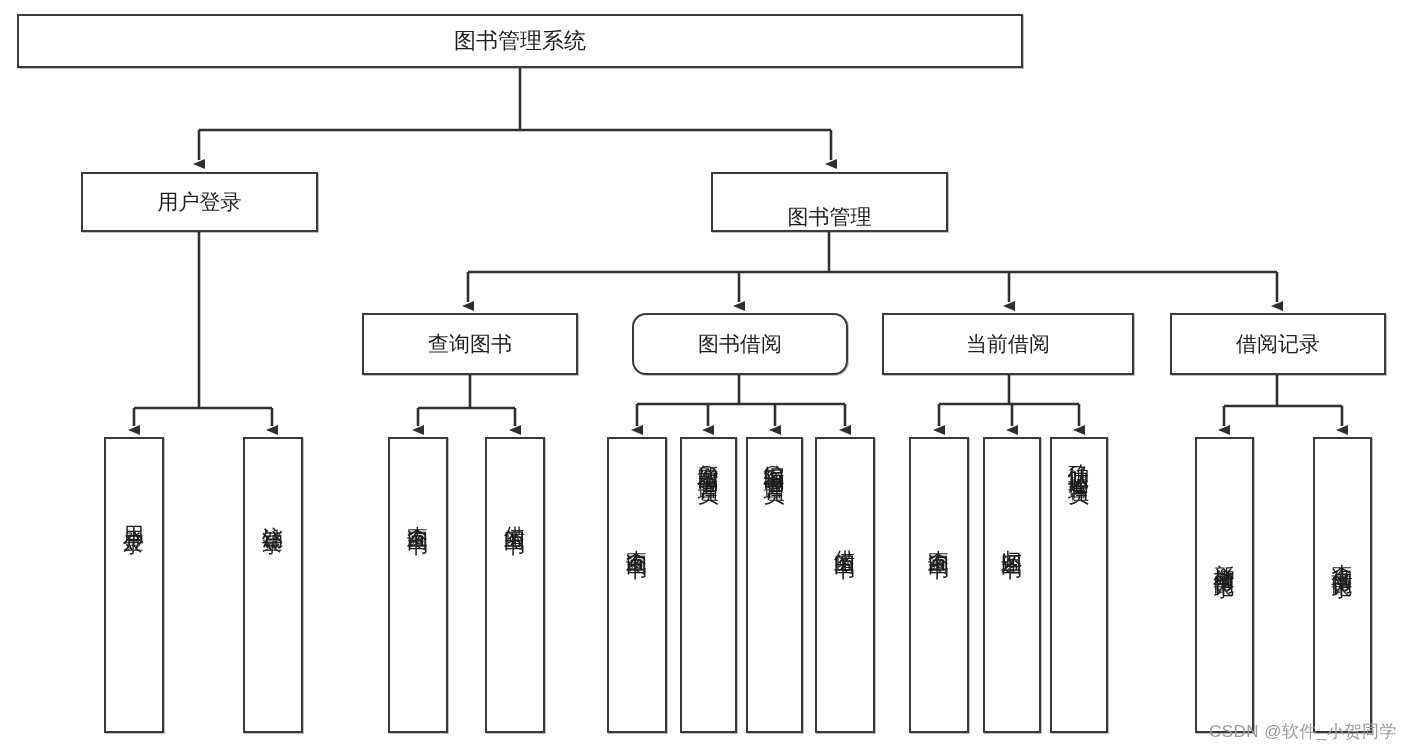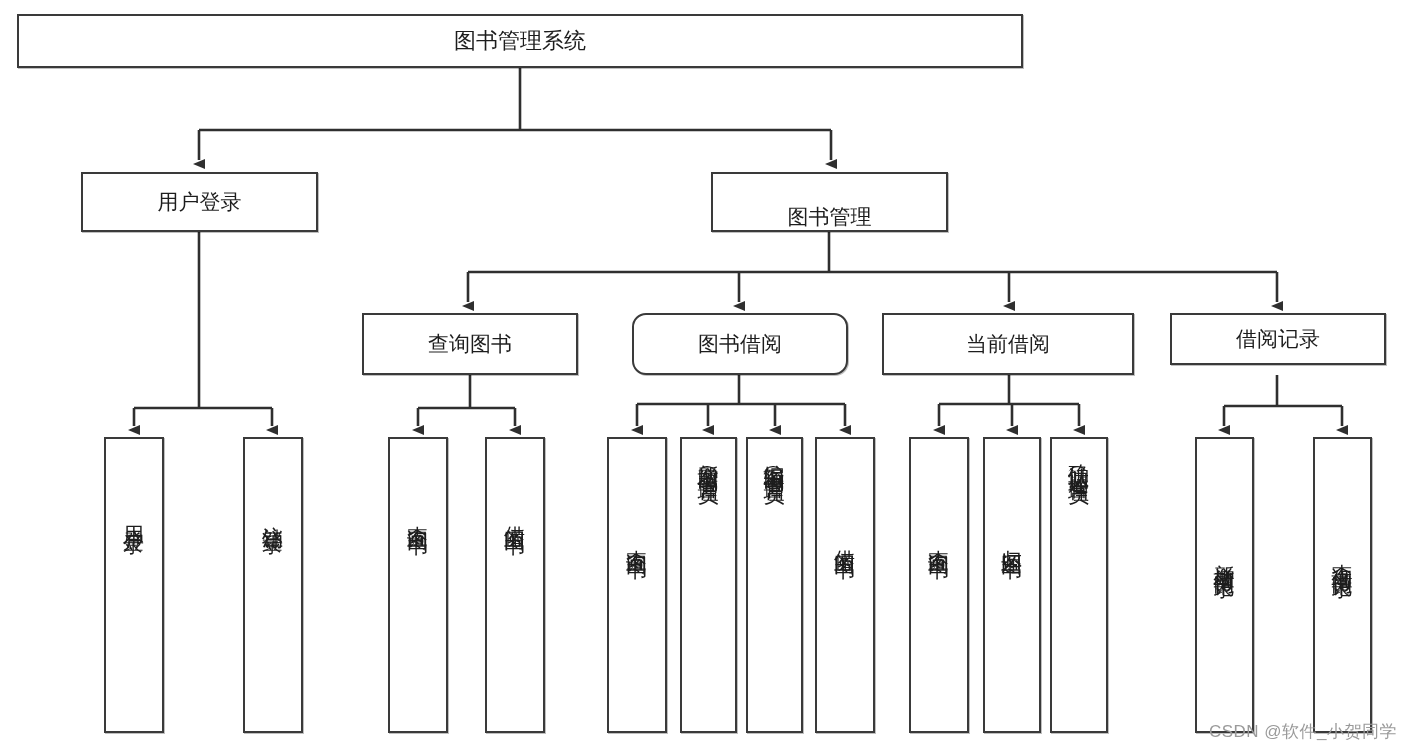--- a/index.html
+++ b/index.html
@@ -143,21 +143,21 @@
 
   <div class="node lvl3" style="left:362px; top:313px; width:216px; height:62px;">
     <span class="label">查询图书</span>
   </div>
   <div class="node lvl3" style="left:632px; top:313px; width:216px; height:62px;border-radius:14px;">
     <span class="label">图书借阅</span>
   </div>
   <div class="node lvl3" style="left:882px; top:313px; width:252px; height:62px;">
     <span class="label">当前借阅</span>
   </div>
-  <div class="node lvl3" style="left:1170px; top:313px; width:216px; height:52px;">
+  <div class="node lvl3" style="left:1170px; top:313px; width:216px; height:62px;">
     <span class="label">借阅记录</span>
   </div>
 
   <div class="node leaf mid" style="left:104px; top:437px; width:60px; height:296px;">
     <span class="label">用户登录</span>
   </div>
   <div class="node leaf mid" style="left:243px; top:437px; width:60px; height:296px;">
     <span class="label">注销登录</span>
   </div>
 

